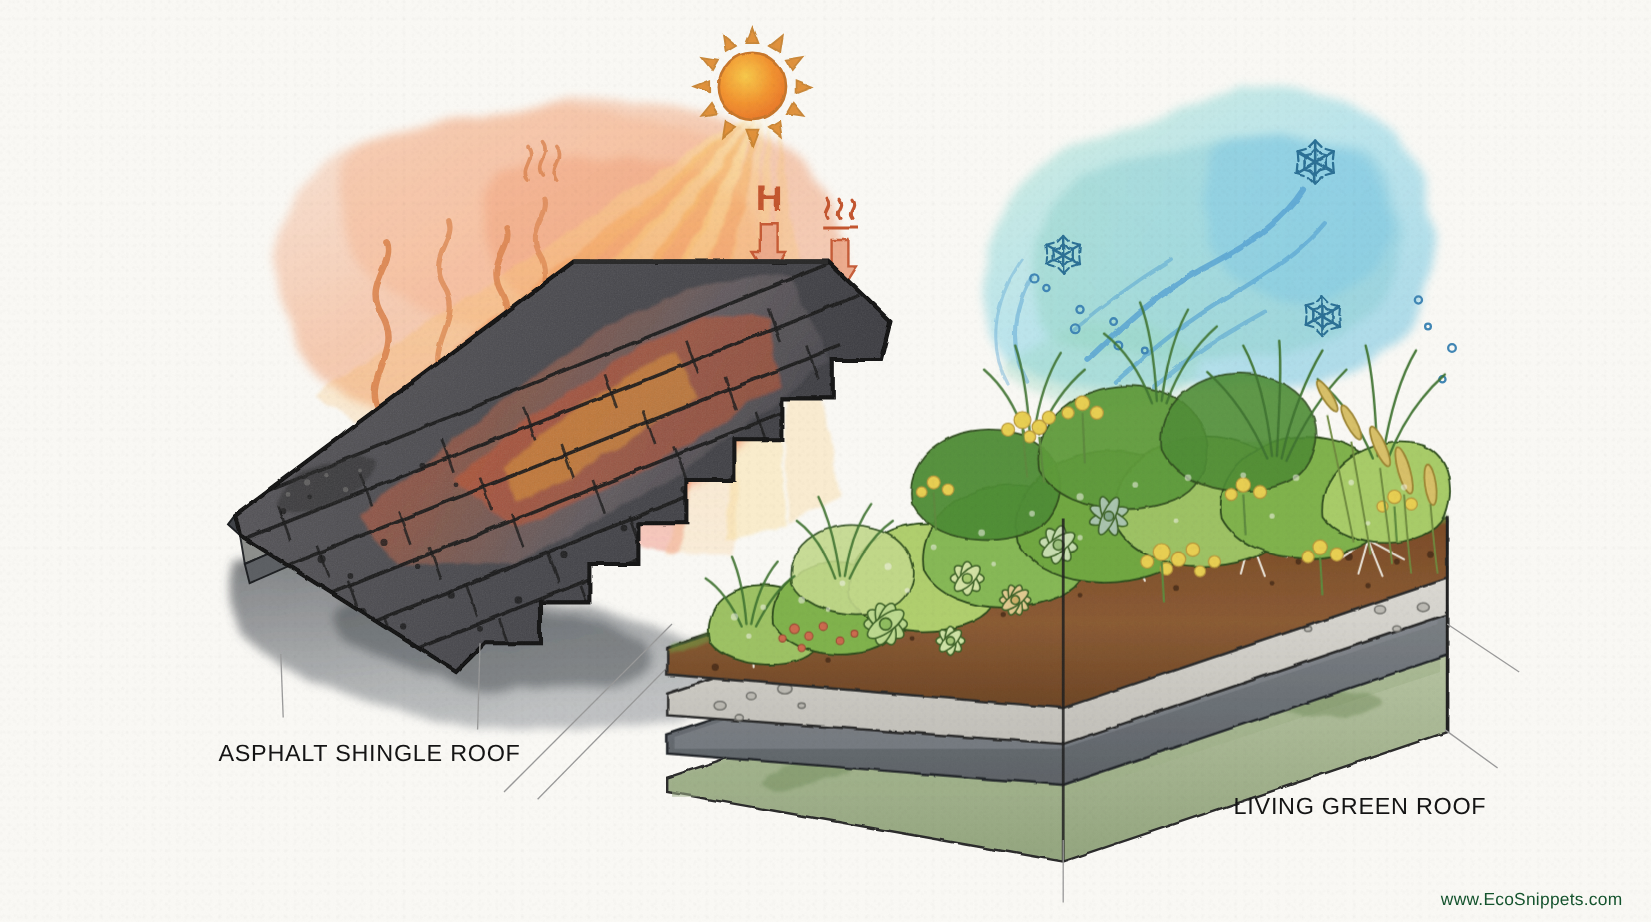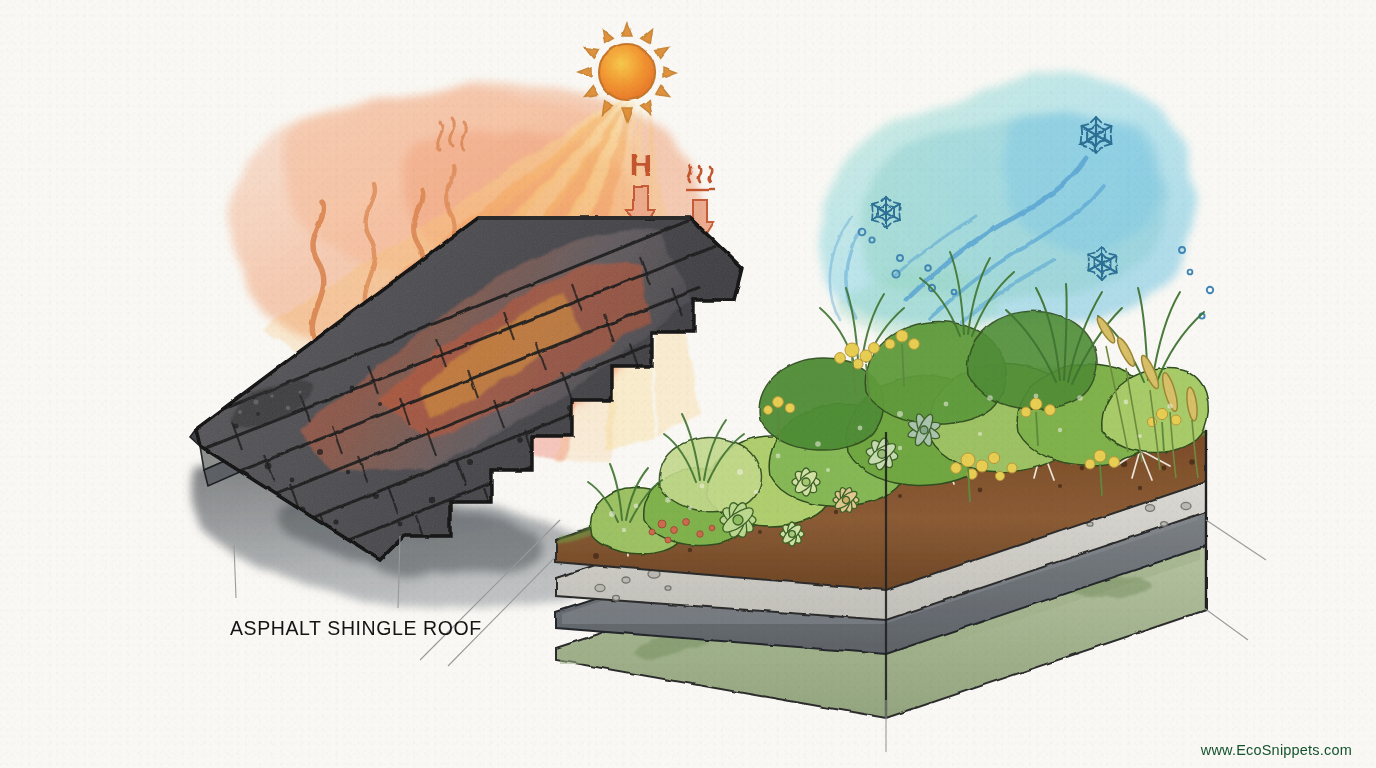--- a/index.html
+++ b/index.html
@@ -29,21 +29,21 @@
   svg.layer{position:absolute;left:0;top:0;width:1376px;height:768px;}
   .lbl{
     position:absolute;
     font-family:"Liberation Sans", sans-serif;
     font-size:19.5px;
     letter-spacing:.6px;
     color:#141414;
     white-space:nowrap;
     z-index:40;
   }
-  #label-asphalt{left:182px;top:617px;margin-left:48px;}
+  #label-asphalt{left:182px;top:617px;}
   #label-green{left:1028px;top:661px;}
   #watermark{
     position:absolute;right:24px;bottom:10px;
     font-size:14.5px;color:#14532d;letter-spacing:.2px;z-index:40;
     font-family:"Liberation Sans", sans-serif;
   }
 </style>
 </head>
 <body>
 
@@ -779,17 +779,18 @@
         <path d="M886 700 L886 752"></path>
         <path d="M1204 608 L1248 640"></path>
       </g>
     </g>
 
     <rect x="0" y="0" width="1376" height="768" filter="url(#grain)" fill="#b9a98a" opacity=".35"></rect>
   </svg>
 
   <div class="lbl" id="label-asphalt">ASPHALT SHINGLE ROOF</div>
 
+  <div class="lbl" id="label-green">LIVING GREEN ROOF</div>
 
   <div id="watermark">www.EcoSnippets.com</div>
 
   <div id="paper-grain"></div>
 </div>
 
 </body></html>

